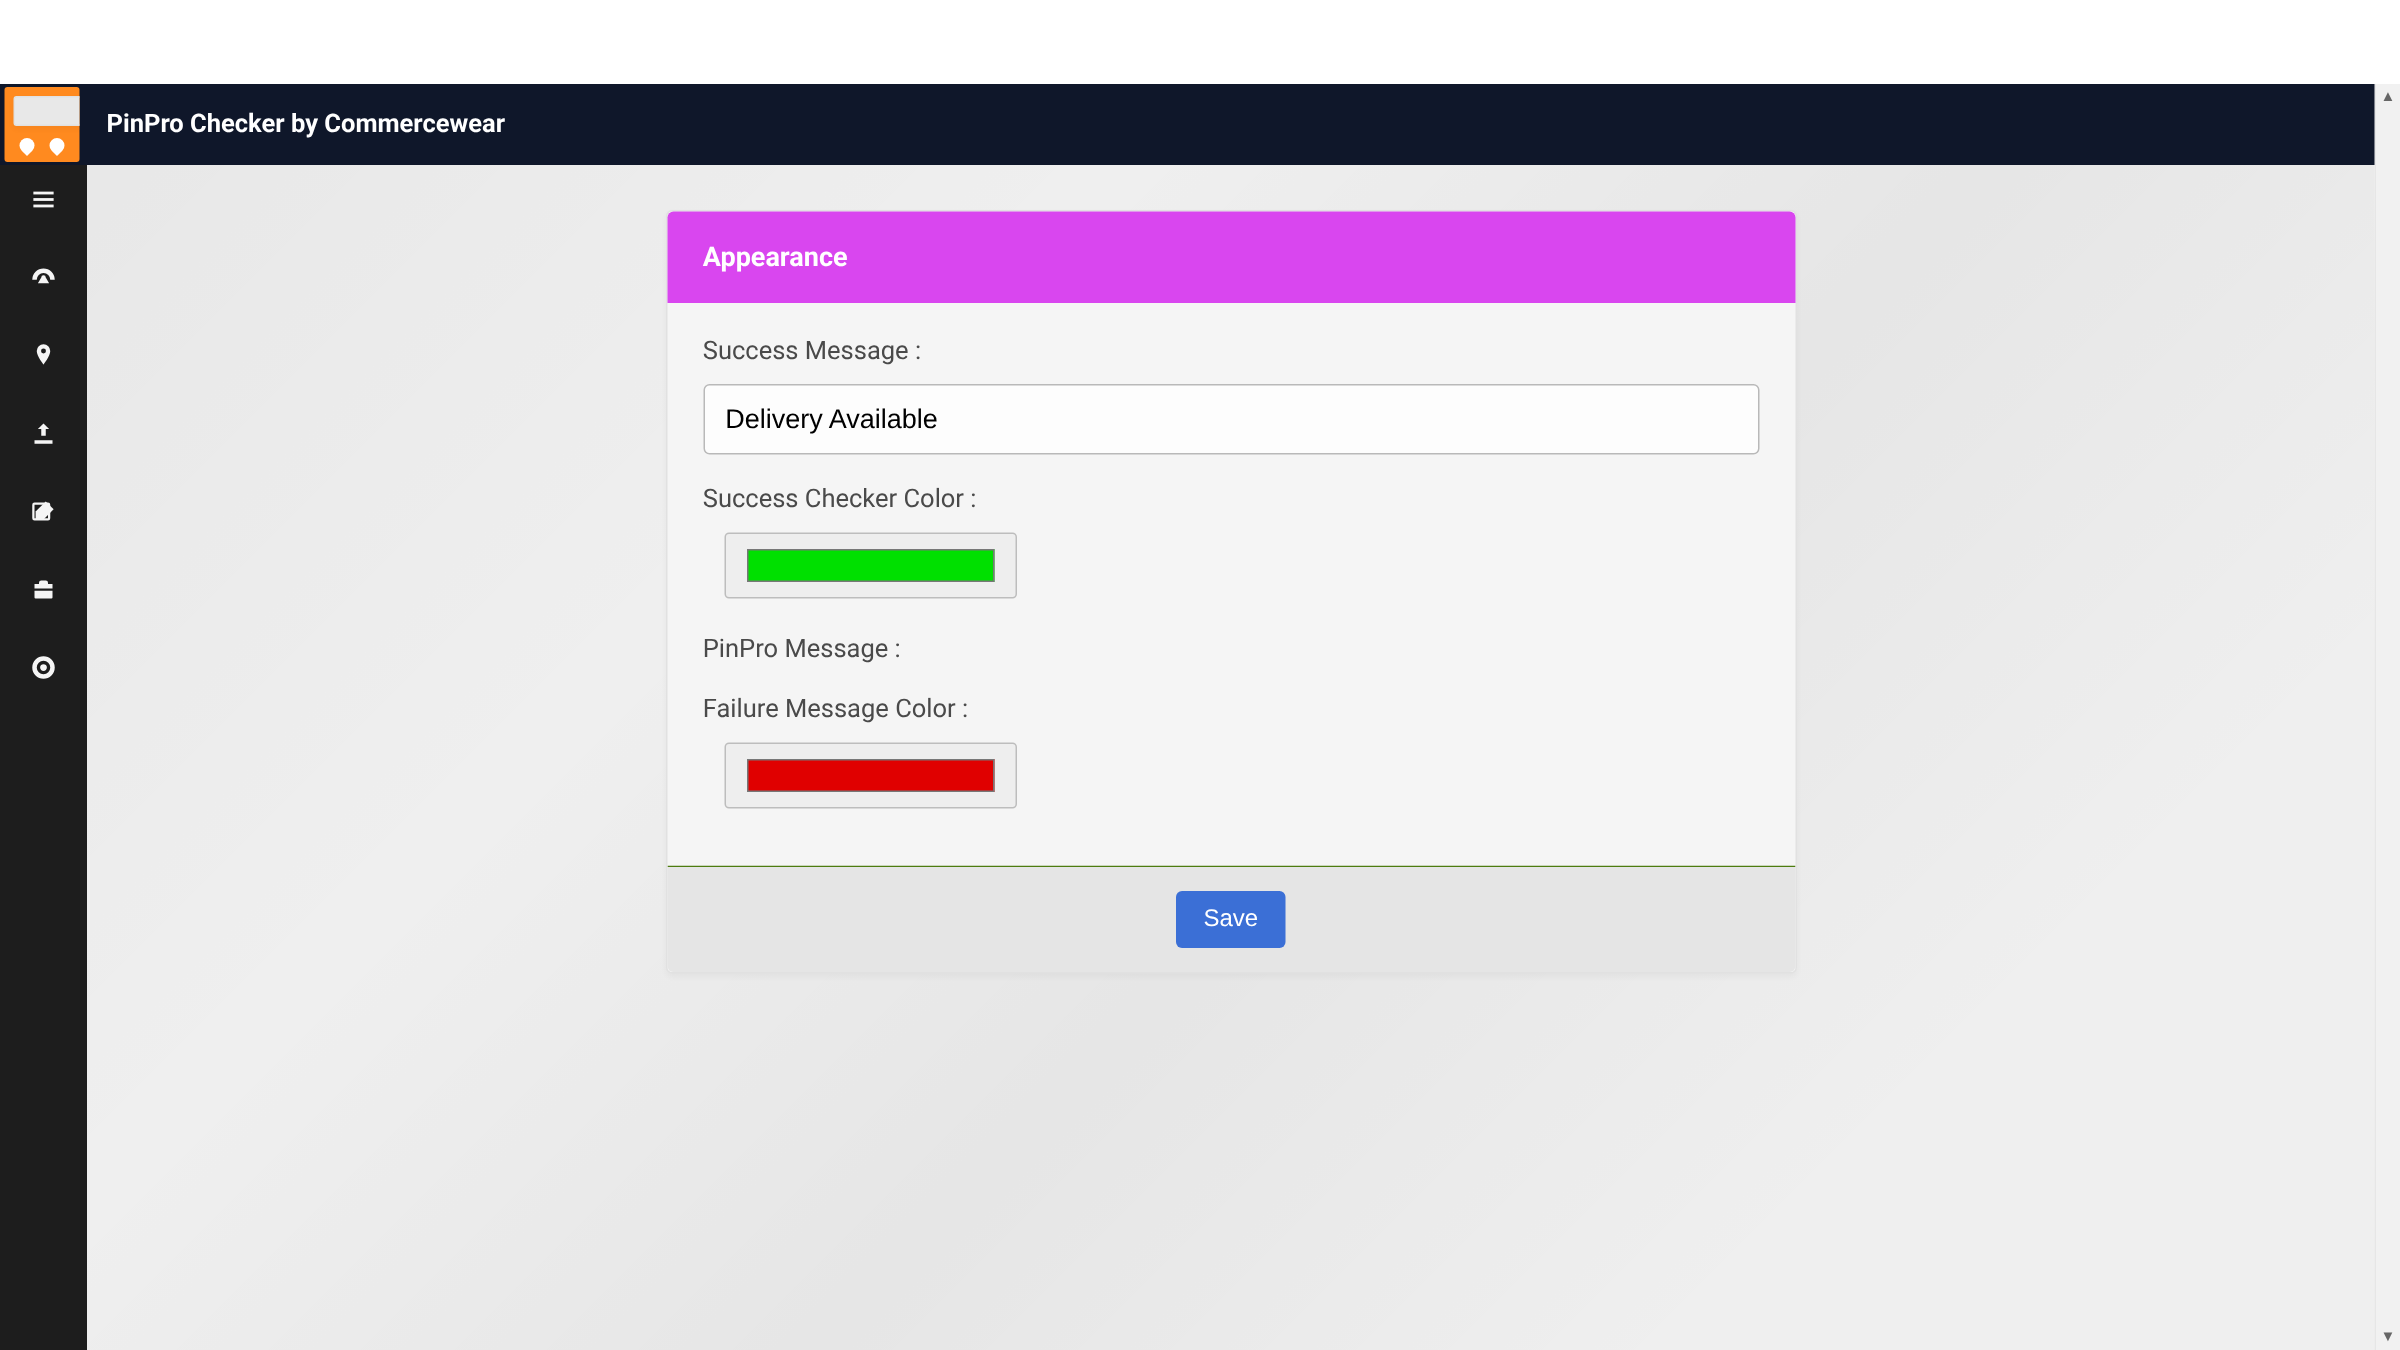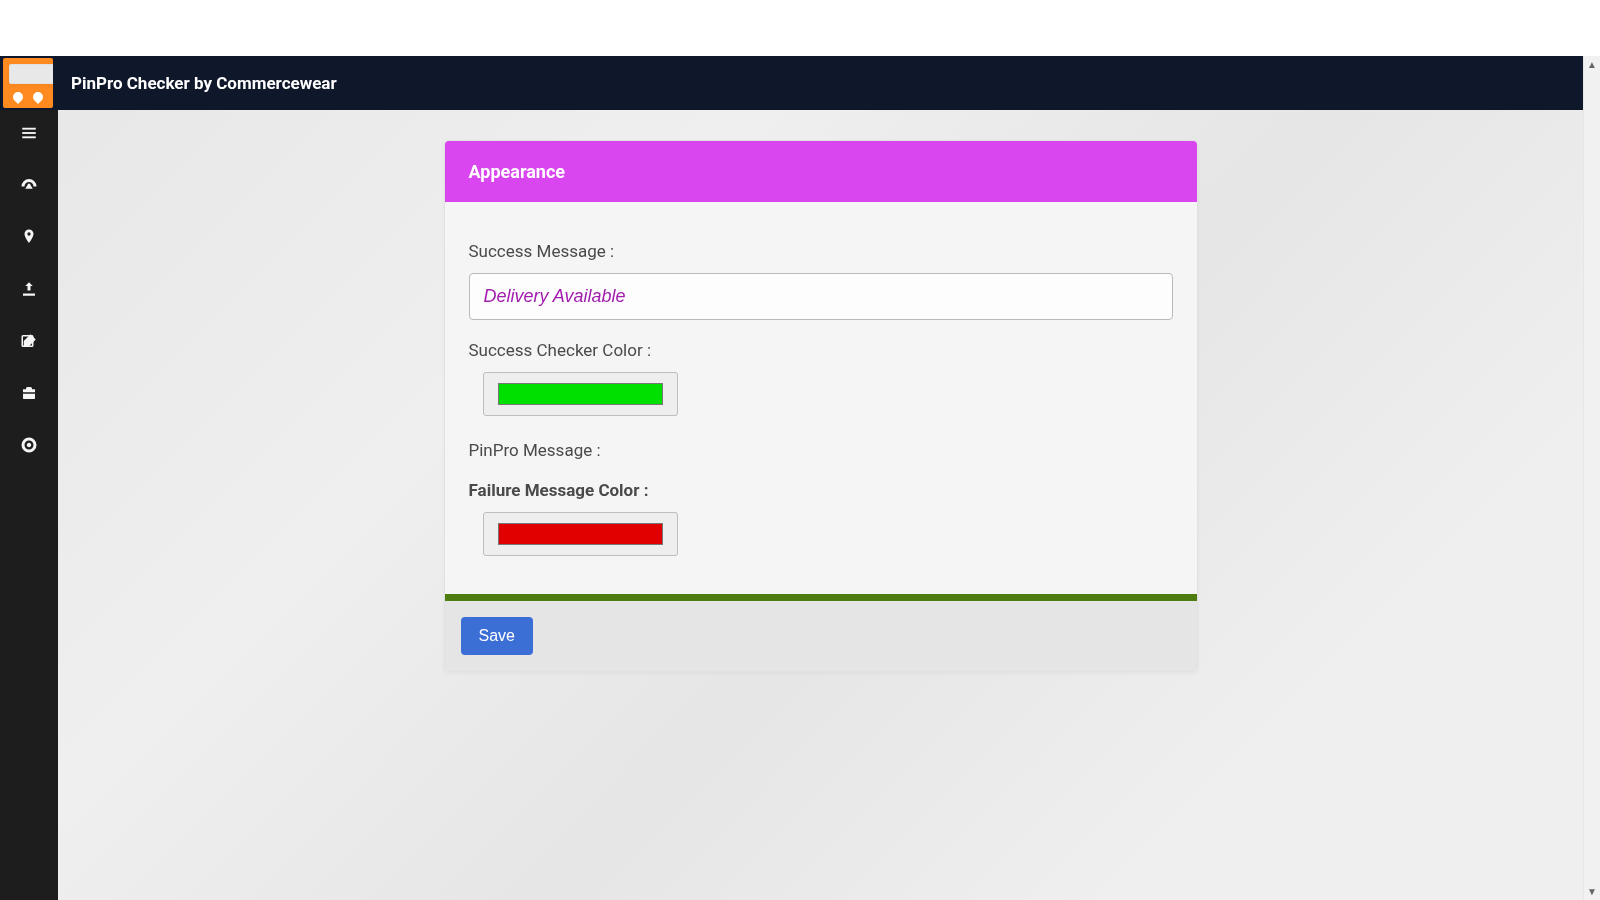--- a/index.html
+++ b/index.html
@@ -129,60 +129,59 @@
   }
   .card-header {
     background: #d946ef;
     color: #fff;
     font-weight: 700;
     font-size: 18px;
     padding: 20px 24px;
     border-radius: 4px 4px 0 0;
   }
   .card-body {
-    padding: 39px 24px 28px 24px;
+    padding: 22px 24px 28px 24px;
   }
   .form-group { margin-bottom: 20px; }
   .form-label {
     display: block;
     color: #4a4a4a;
     font-size: 17px;
     margin-bottom: 12px;
   }
   .text-input {
     width: 100%;
     font-size: 18px;
-    color: #a21caf;
+    color: #000000;
     background: #fdfdfd;
     border: 1px solid #b9b9b9;
     border-radius: 4px;
     padding: 12px 14px;
     outline: none;
-    font-style: italic;
   }
   .color-input-wrap {
     display: inline-block;
     background: #eeeeee;
     border: 1px solid #bdbdbd;
     border-radius: 3px;
     padding: 10px 14px;
     margin-left: 14px;
   }
   .color-swatch {
     width: 165px;
     height: 22px;
     border: 1px solid #777;
     display: block;
   }
   .card-footer {
     background: #e5e5e5;
-    border-top: 7px solid #4d7c0f;
+    border-top: 1px solid #4d7c0f;
     padding: 16px;
     display: flex;
-    justify-content: flex-start;
+    justify-content: center;
     border-radius: 0 0 4px 4px;
   }
   .btn-primary {
     background: #3b6fd6;
     color: #fff;
     border: none;
     border-radius: 4px;
     padding: 10px 18px;
     font-size: 16px;
     cursor: pointer;
@@ -272,21 +271,21 @@
         <label class="form-label">Success Checker Color :</label>
         <div class="color-input-wrap">
           <span class="color-swatch" style="background:#00e000"></span>
         </div>
       </div>
 
       <div class="form-group">
         <label class="form-label">PinPro Message :</label>
       </div>
 
-      <div class="form-group" style="margin-bottom:6px;font-weight:bold;">
+      <div class="form-group" style="margin-bottom:6px;">
         <label class="form-label">Failure Message Color :</label>
         <div class="color-input-wrap">
           <span class="color-swatch" style="background:#e00000"></span>
         </div>
       </div>
 
     </div>
     <div class="card-footer">
       <button class="btn-primary">Save</button>
     </div>

